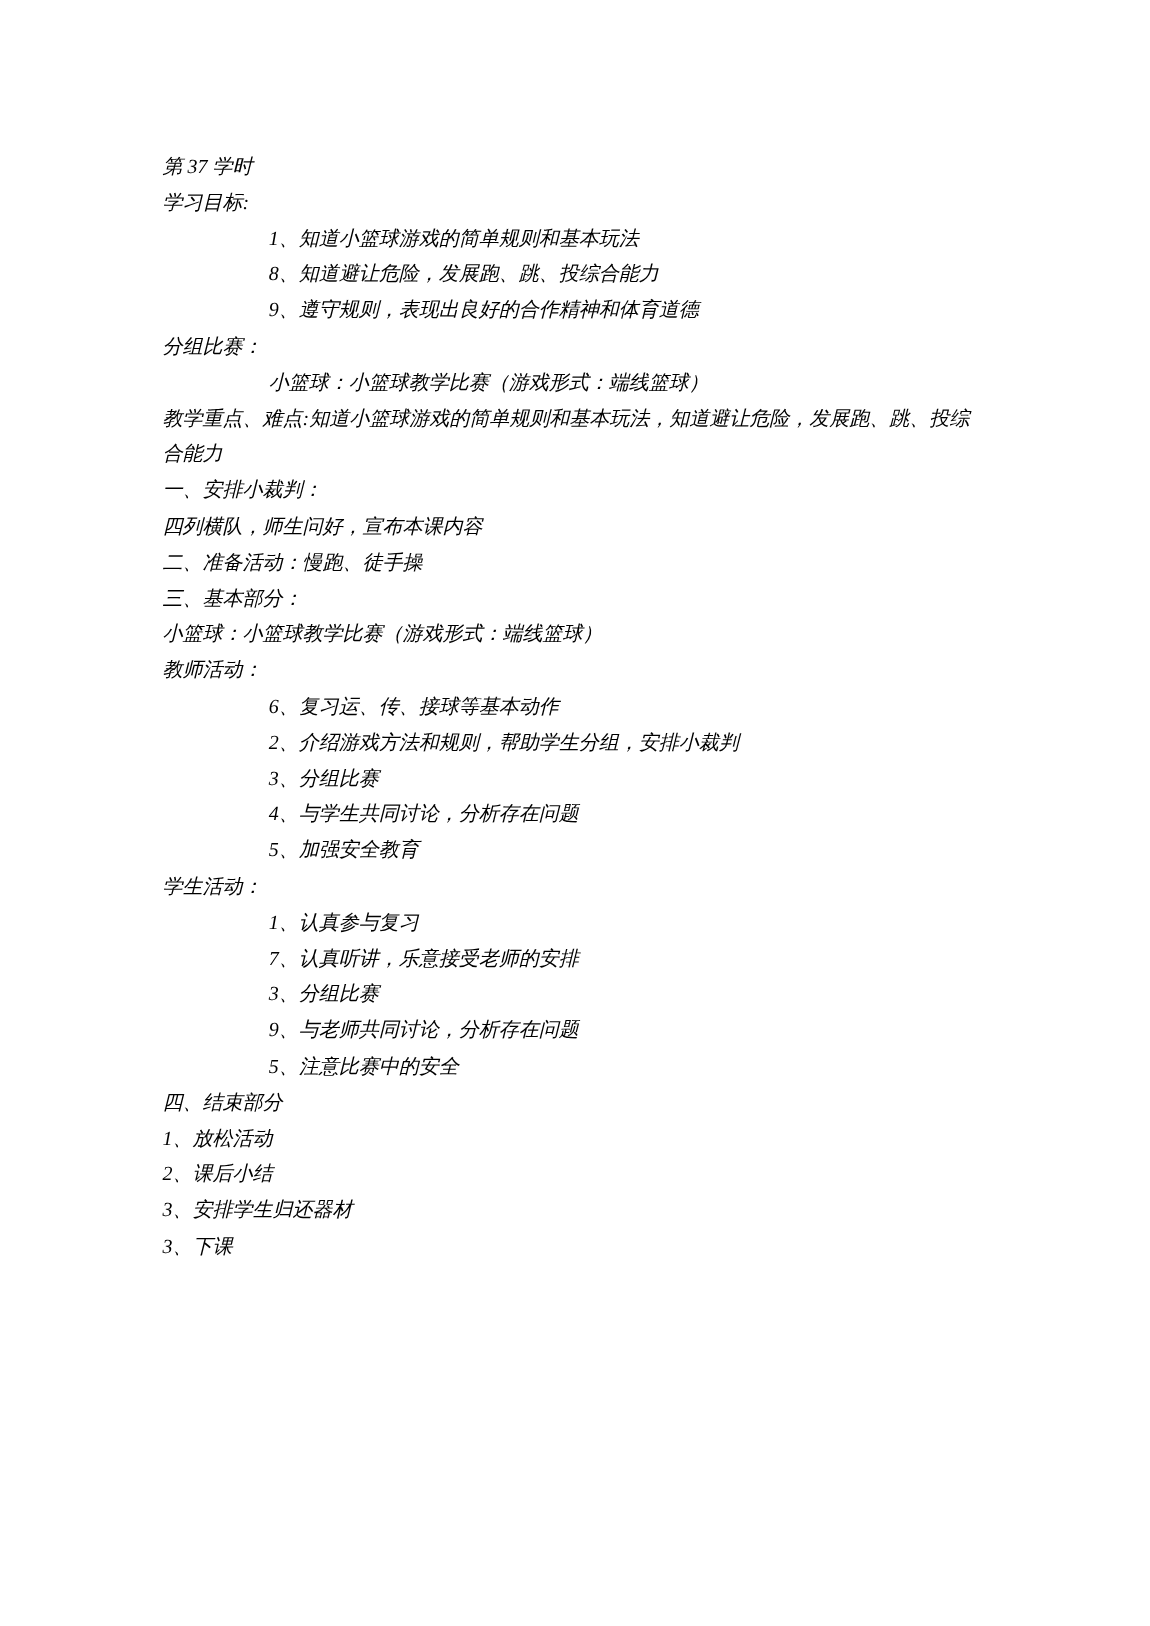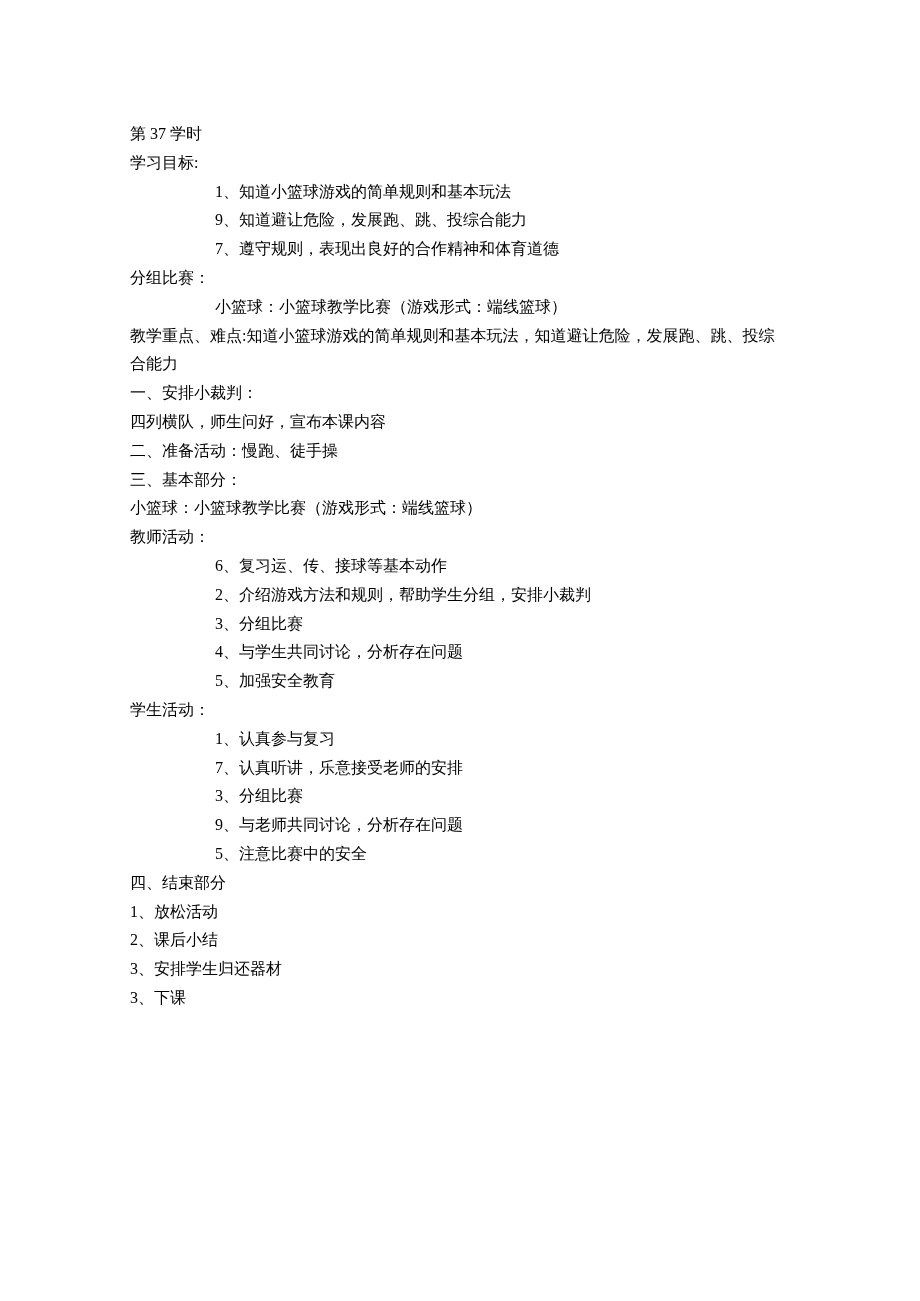--- a/index.html
+++ b/index.html
@@ -1,18 +1,19 @@
 <!DOCTYPE html>
 <html><head>
   <meta charset="utf-8">
   <style>
     * {
       margin: 0;
       padding: 0;
       box-sizing: border-box;
+      font-style: italic;
     }
     body {
       width: 920px;
       min-height: 1301px;
       background: #ffffff;
       font-family: "SimSun", "宋体", serif;
       font-size: 16px;
       line-height: 1.8;
       color: #000000;
       padding: 120px 130px 50px 130px;
@@ -24,22 +25,22 @@
       padding-left: 85px;
     }
   </style>
 </head>
 <body>
 
 <div class="line">第 37 学时</div>
 <div class="line">学习目标:</div>
 
 <div class="line indent">1、知道小篮球游戏的简单规则和基本玩法</div>
-<div class="line indent">9、知道避让危险，发展跑、跳、投综合能力</div>
-<div class="line indent">7、遵守规则，表现出良好的合作精神和体育道德</div>
+<div class="line indent">8、知道避让危险，发展跑、跳、投综合能力</div>
+<div class="line indent">9、遵守规则，表现出良好的合作精神和体育道德</div>
 
 <div class="line">分组比赛：</div>
 <div class="line indent">小篮球：小篮球教学比赛（游戏形式：端线篮球）</div>
 
 <div class="line">教学重点、难点:知道小篮球游戏的简单规则和基本玩法，知道避让危险，发展跑、跳、投综</div>
 <div class="line">合能力</div>
 
 <div class="line">一、安排小裁判：</div>
 <div class="line">四列横队，师生问好，宣布本课内容</div>
 

